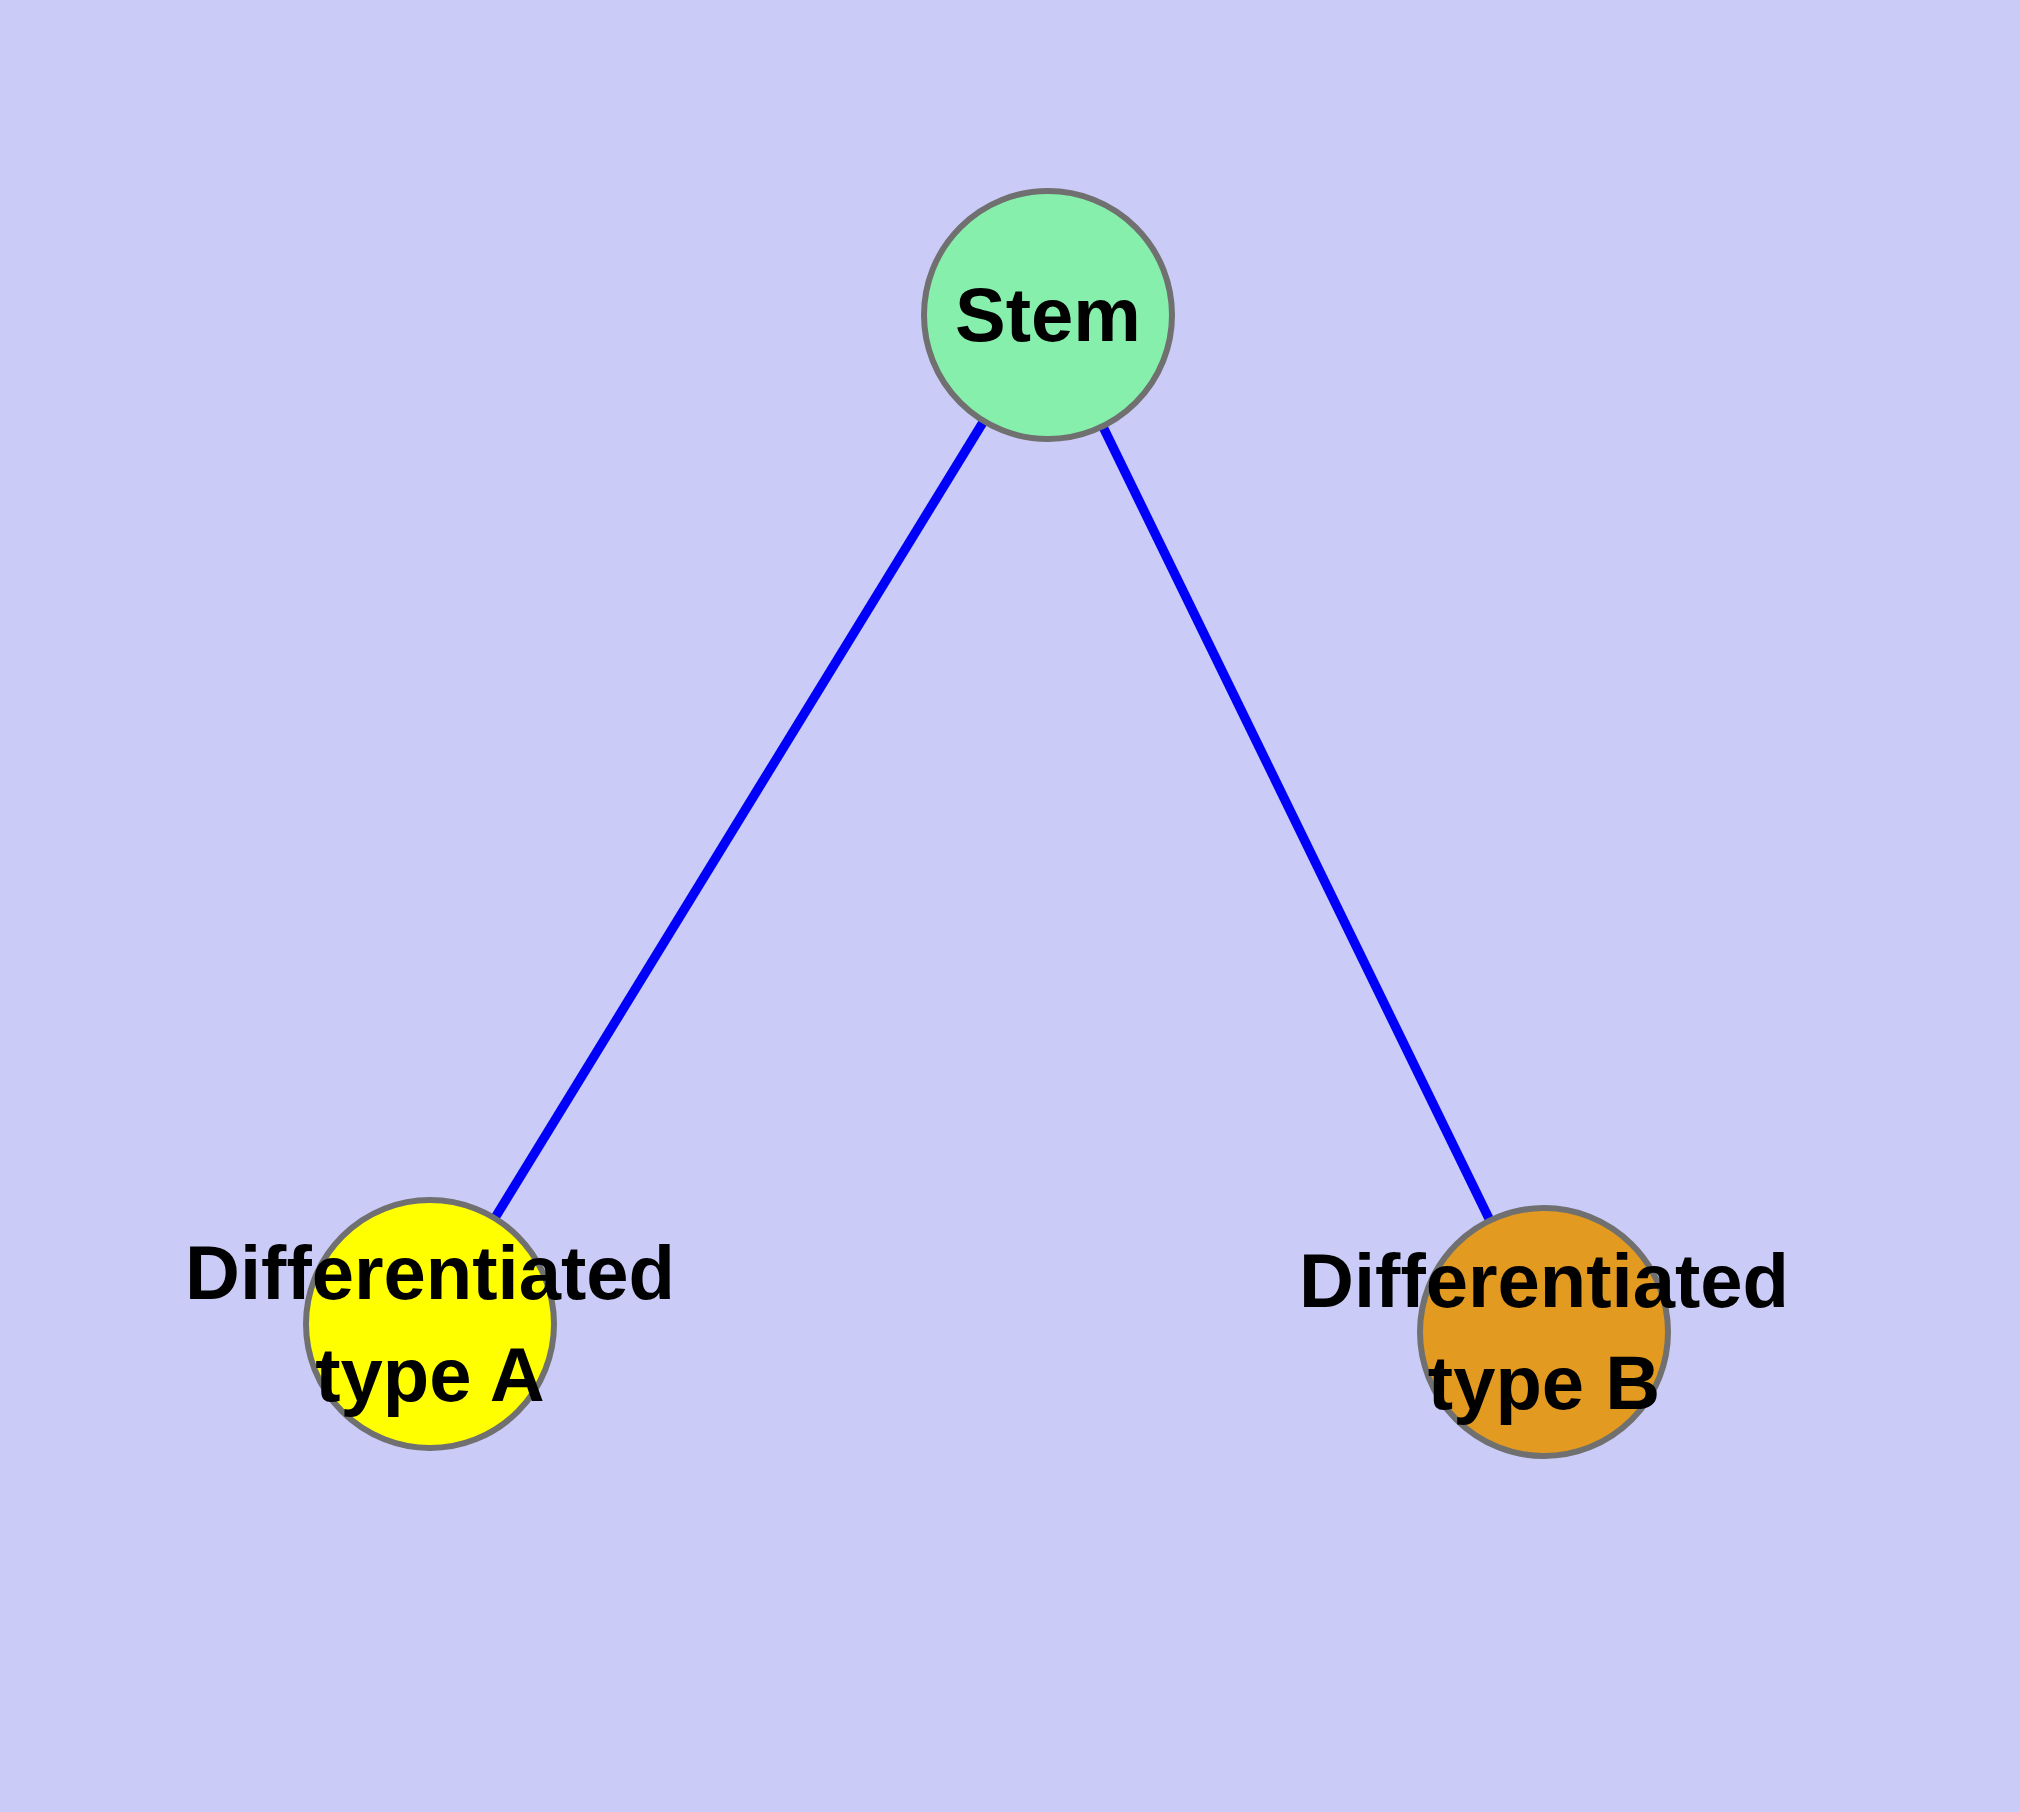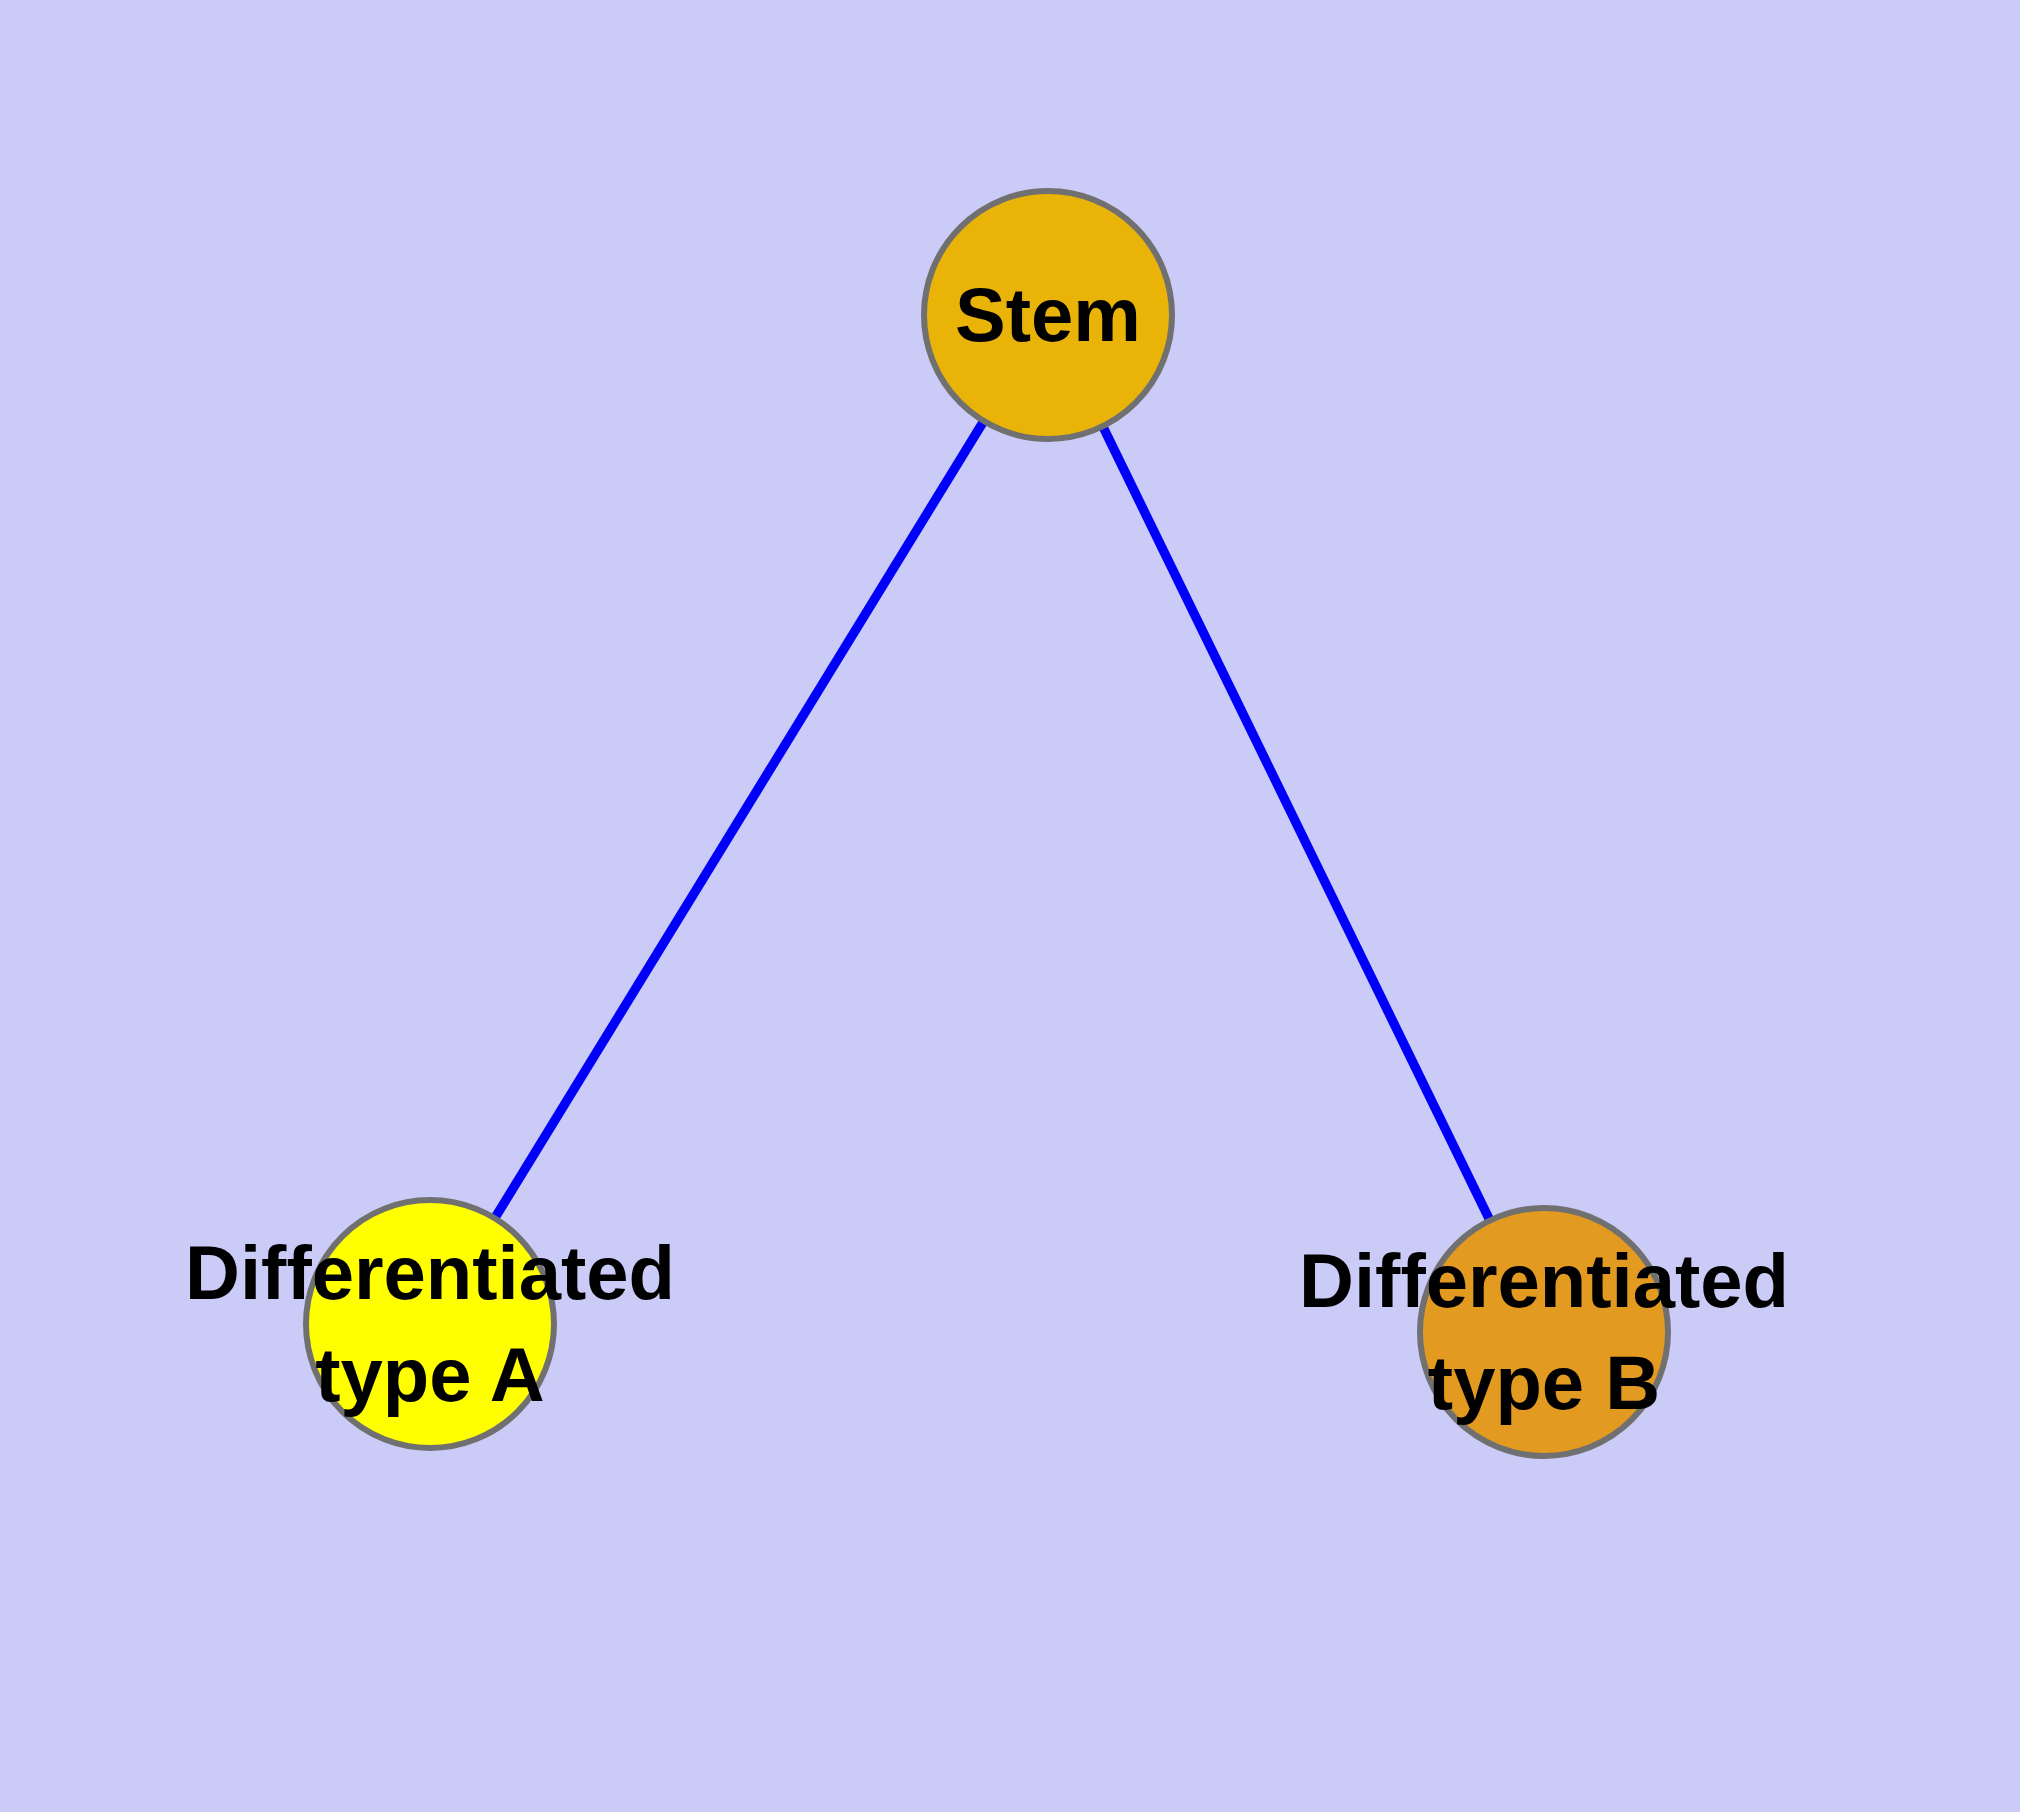--- a/index.html
+++ b/index.html
@@ -46,21 +46,21 @@
 </head>
 <body style="background: rgb(203, 203, 247);">
 
 <div id="canvas">
 
   <svg class="edges" width="2021" height="1812" viewBox="0 0 2384 2138">
     <line x1="1237" y1="372" x2="507" y2="1562" stroke="#0000FA" stroke-width="11"></line>
     <line x1="1237" y1="372" x2="1822" y2="1572" stroke="#0000FA" stroke-width="11"></line>
   </svg>
 
-  <div class="node" style="left: 921px; top: 188px; height: 254px; width: 254px; background: #eab308; border-color: rgb(112, 112, 112); border-width: 6px;">
+  <div class="node" style="left: 921px; top: 188px; height: 254px; width: 254px; background: #86efac; border-color: rgb(112, 112, 112); border-width: 6px;">
     <span class="node-label">Stem</span>
   </div>
 
   <div class="node" style="left: 303px; top: 1197px; height: 254px; width: 254px; background: rgb(255, 255, 0); border-color: rgb(112, 112, 112); border-width: 6px;">
     <span class="node-label">Differentiated
 type A</span>
   </div>
 
   <div class="node" style="left: 1417px; top: 1205px; height: 254px; width: 254px; background: rgb(227, 154, 32); border-color: rgb(112, 112, 112); border-width: 6px;">
     <span class="node-label">Differentiated

